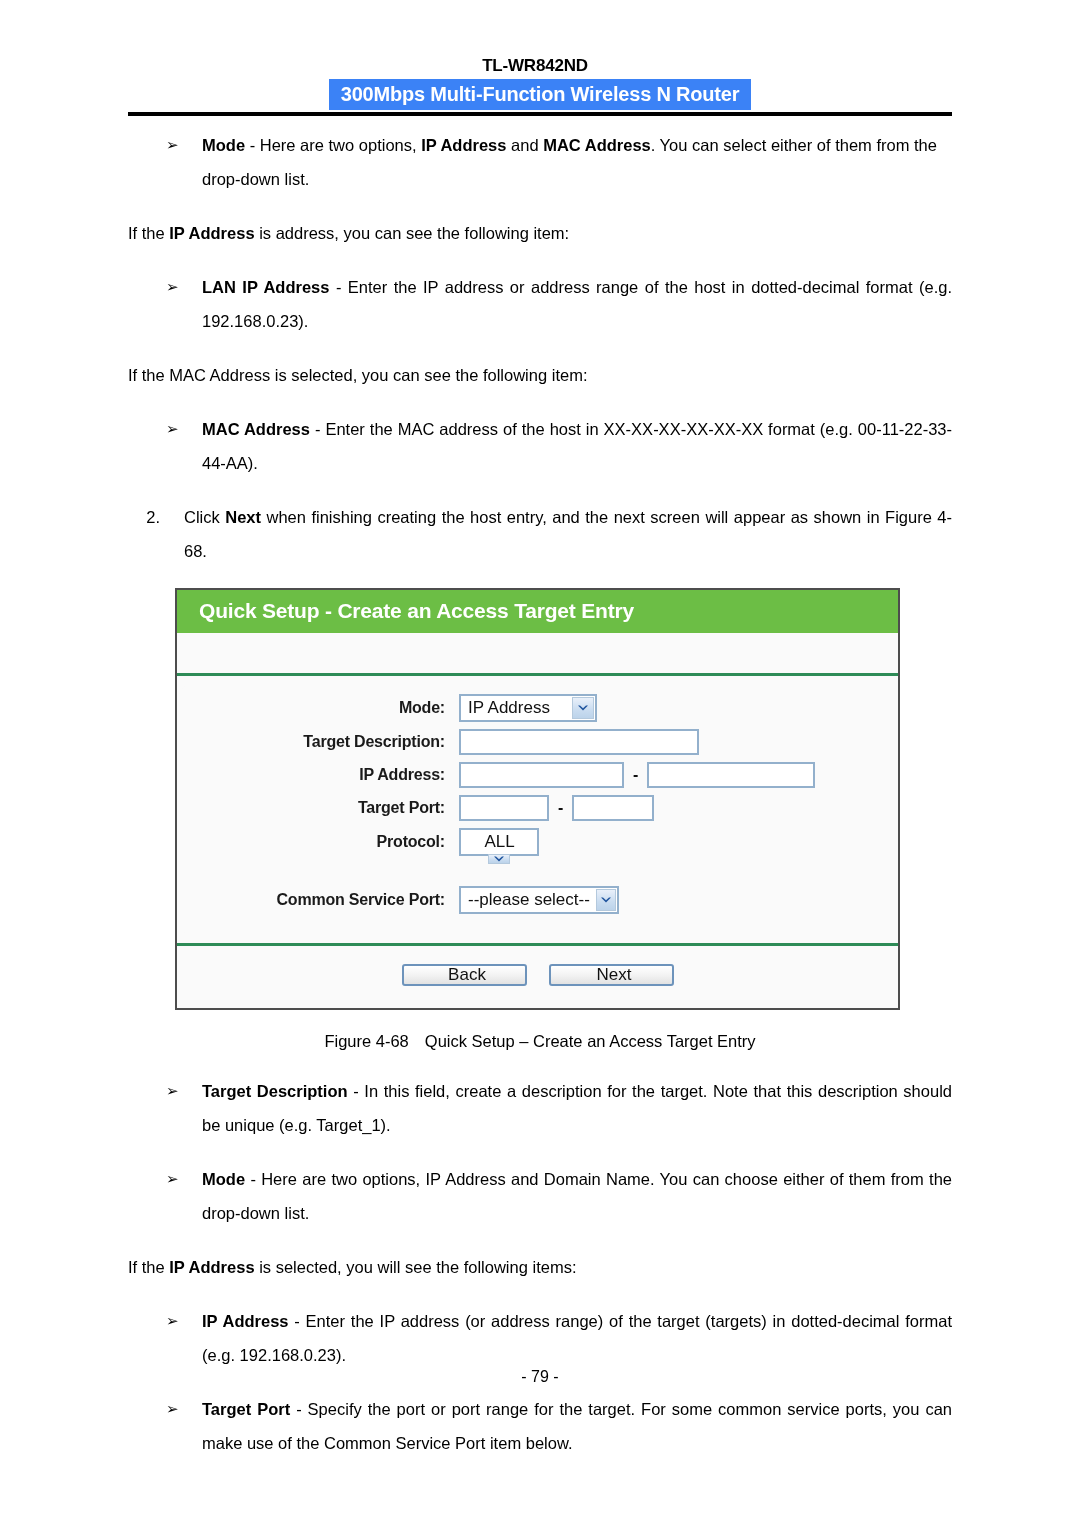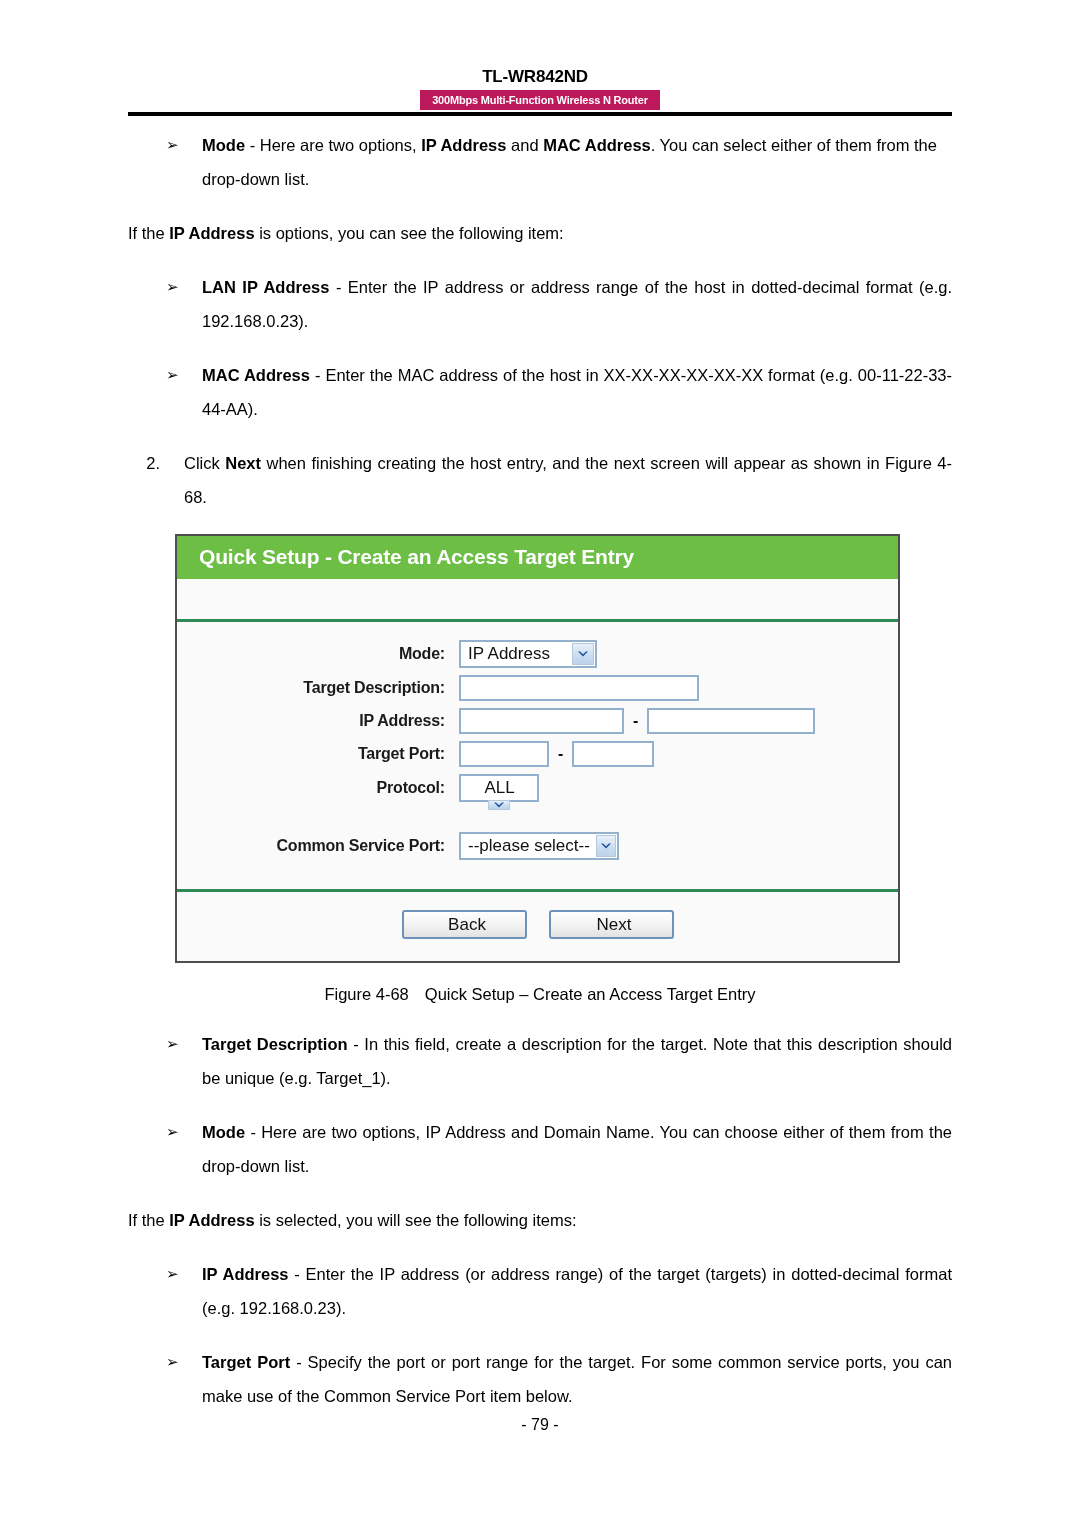--- a/index.html
+++ b/index.html
@@ -40,25 +40,25 @@
     font-weight: bold;
     letter-spacing: -0.2px;
     color: #000;
     background: #fff;
     padding: 3px 10px 3px 0;
     display: flex;
     align-items: center;
     white-space: nowrap;
   }
   .doc-header .product {
-    font-size: 11px;
+    font-size: 20px;
     font-weight: bold;
     letter-spacing: -0.2px;
     color: #ffffff;
-    background: #be185d;
+    background: #3b82f6;
     padding: 4px 12px 4px 12px;
     display: flex;
     align-items: center;
     white-space: nowrap;
   }
   .header-rule {
     position: absolute;
     left: 128px;
     top: 112px;
     width: 824px;
@@ -224,21 +224,21 @@
   .panel-footer {
     background: #fafafa;
     border-top: 3px solid #2e8b57;
     padding: 18px 0 22px 0;
     display: flex;
     justify-content: center;
     gap: 22px;
   }
   .btn {
     width: 125px;
-    height: 29px;
+    height: 22px;
     border: 2px solid #6d93bb;
     border-radius: 3px;
     background: linear-gradient(180deg, #ffffff 0%, #f3f3f3 50%, #e2e2e2 100%);
     font-size: 17px;
     color: #111;
     display: flex;
     align-items: center;
     justify-content: center;
     box-sizing: border-box;
     padding-left: 12px;
@@ -250,21 +250,21 @@
     line-height: 34px;
     margin: 14px 0 16px 0;
     color: #000;
   }
   .figure-caption .cap-num { margin-right: 16px; }
 
   
   .page-footer {
     position: absolute;
     left: 0;
-    top: 1416px;
+    top: 1368px;
     width: 1080px;
     text-align: center;
     font-size: 16px;
     color: #000;
   }
 </style>
 </head>
 <body>
 
 <div class="page">
@@ -275,27 +275,28 @@
   </div>
   <div class="header-rule"></div>
 
   <div class="content">
 
     <div class="bullet-item">
       <span class="marker">➢</span>
       <b>Mode</b><span> - Here are two options, </span><b>IP Address</b><span> and </span><b>MAC Address</b><span>. You can select either of them from the drop-down list.</span>
     </div>
 
-    <p class="para"><span>If the </span><b>IP Address</b><span> is options, you can see the following item:</span></p>
+    <p class="para"><span>If the </span><b>IP Address</b><span> is address, you can see the following item:</span></p>
 
     <div class="bullet-item justify">
       <span class="marker">➢</span>
       <b>LAN IP Address</b><span> - Enter the IP address or address range of the host in dotted-decimal format (e.g. 192.168.0.23).</span>
     </div>
 
+    <p class="para">If the MAC Address is selected, you can see the following item:</p>
 
     <div class="bullet-item justify">
       <span class="marker">➢</span>
       <b>MAC Address</b><span> - Enter the MAC address of the host in XX-XX-XX-XX-XX-XX format (e.g. 00-11-22-33-44-AA).</span>
     </div>
 
     <div class="num-item justify">
       <span class="num">2.</span>
       <span>Click </span><b>Next</b><span> when finishing creating the host entry, and the next screen will appear as shown in Figure 4-68.</span>
     </div>

